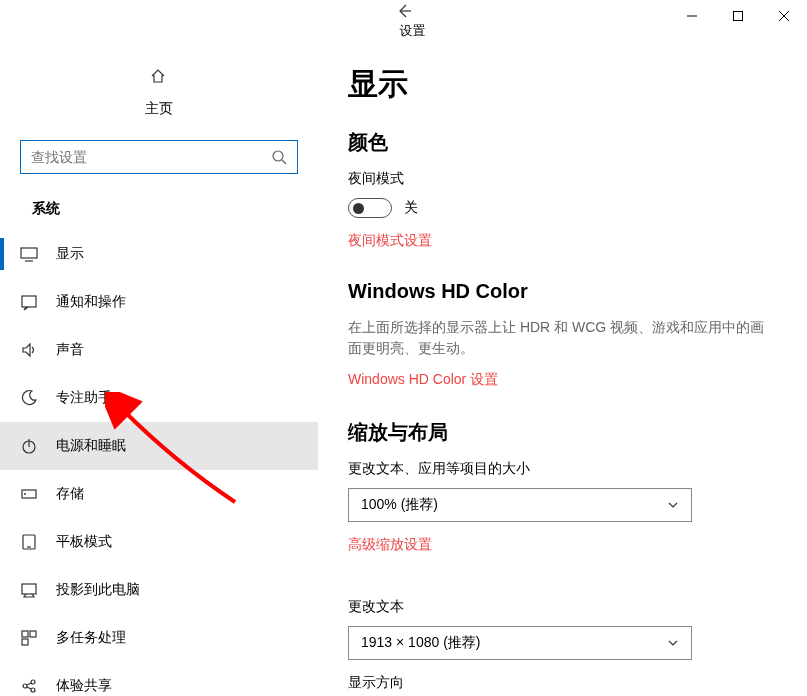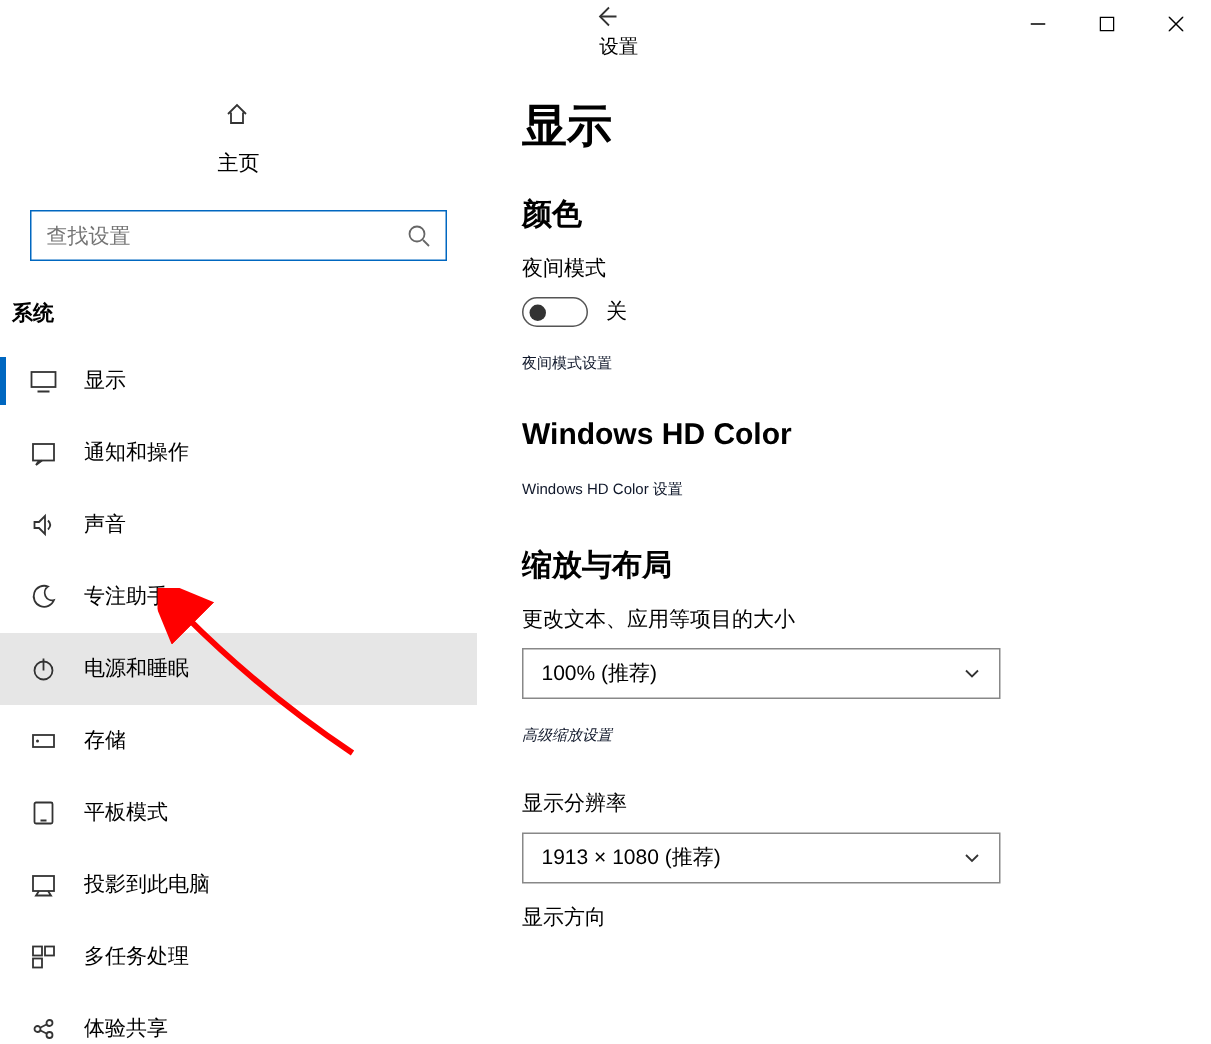--- a/index.html
+++ b/index.html
@@ -64,21 +64,21 @@
     padding: 16px 10px;
   }
   .search-box input {
     flex: 1;
     border: none; outline: none;
     font-size: 14px;
     font-family: inherit;
     color: #666;
   }
   .section-label {
-    padding: 8px 20px 12px 8px;
+    padding: 8px 20px 12px 32px;
     font-weight: 600;
     font-size: 14px;
   }
   .nav-item {
     display: flex; align-items: center;
     padding: 0 20px;
     height: 48px;
     cursor: pointer;
     gap: 18px;
     position: relative;
@@ -126,35 +126,35 @@
   }
   .toggle::after {
     content: "";
     position: absolute;
     width: 11px; height: 11px;
     border-radius: 50%;
     background: #333;
     top: 3.5px; left: 4px;
   }
   .link {
-    color: #0f172a;
-    font-size: 10px;
+    color: #ef4444;
+    font-size: 14px;
     cursor: pointer;
     display: inline-block;
   }
   .desc {
     color: #666;
     font-size: 14px;
     line-height: 1.5;
     margin-bottom: 12px;
   }
   .select-box {
     border: 1px solid #888;
     height: 34px;
-    width: 319px;
+    width: 344px;
     display: flex; align-items: center; justify-content: space-between;
     padding: 0 12px;
     cursor: pointer;
     margin-bottom: 14px;
   }
   .field-label {
     font-size: 14px;
     margin-bottom: 10px;
   }
   .arrow-annotation {
@@ -324,38 +324,39 @@
       <div class="row-label">夜间模式</div>
       <div class="toggle-row">
         <div class="toggle"></div>
         <span>关</span>
       </div>
       <span class="link">夜间模式设置</span>
     </div>
 
     <div class="group">
       <h2 class="sub">Windows HD Color</h2>
+      <div class="desc">在上面所选择的显示器上让 HDR 和 WCG 视频、游戏和应用中的画面更明亮、更生动。</div>
       <span class="link">Windows HD Color 设置</span>
     </div>
 
     <div class="group">
       <h2>缩放与布局</h2>
 
       <div class="field-label">更改文本、应用等项目的大小</div>
       <div class="select-box">
         <span>100% (推荐)</span>
         <span>
             <svg width="12" height="12" viewBox="0 0 12 12">
               <path d="M2 4 L6 8 L10 4" stroke="#333" fill="none" stroke-width="1.2"></path>
             </svg>
           </span>
       </div>
-      <span class="link" style="margin-bottom:12px; display:inline-block;font-style:italic;">高级缩放设置</span>
-
-      <div class="field-label" style="margin-top:18px;">显示分辨率</div>
+      <span class="link" style="margin-bottom:26px; display:inline-block;">高级缩放设置</span>
+
+      <div class="field-label" style="margin-top:18px;">更改文本</div>
       <div class="select-box">
         <span>1913 × 1080 (推荐)</span>
         <span>
             <svg width="12" height="12" viewBox="0 0 12 12">
               <path d="M2 4 L6 8 L10 4" stroke="#333" fill="none" stroke-width="1.2"></path>
             </svg>
           </span>
       </div>
 
       <div class="field-label">显示方向</div>

